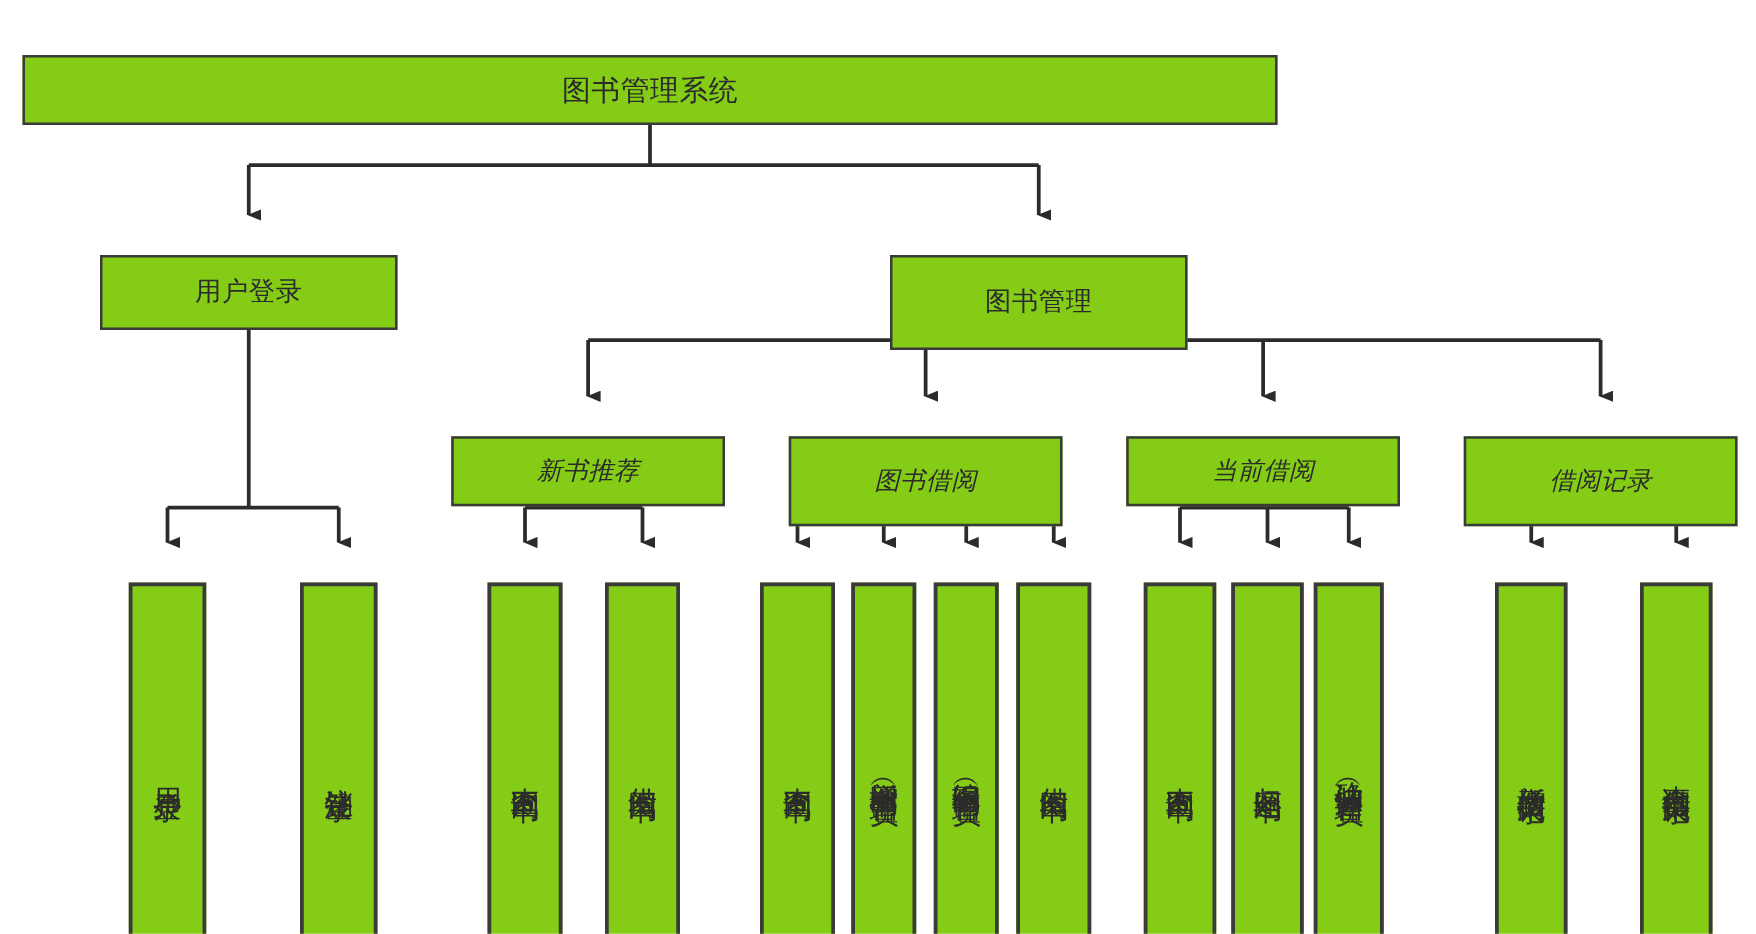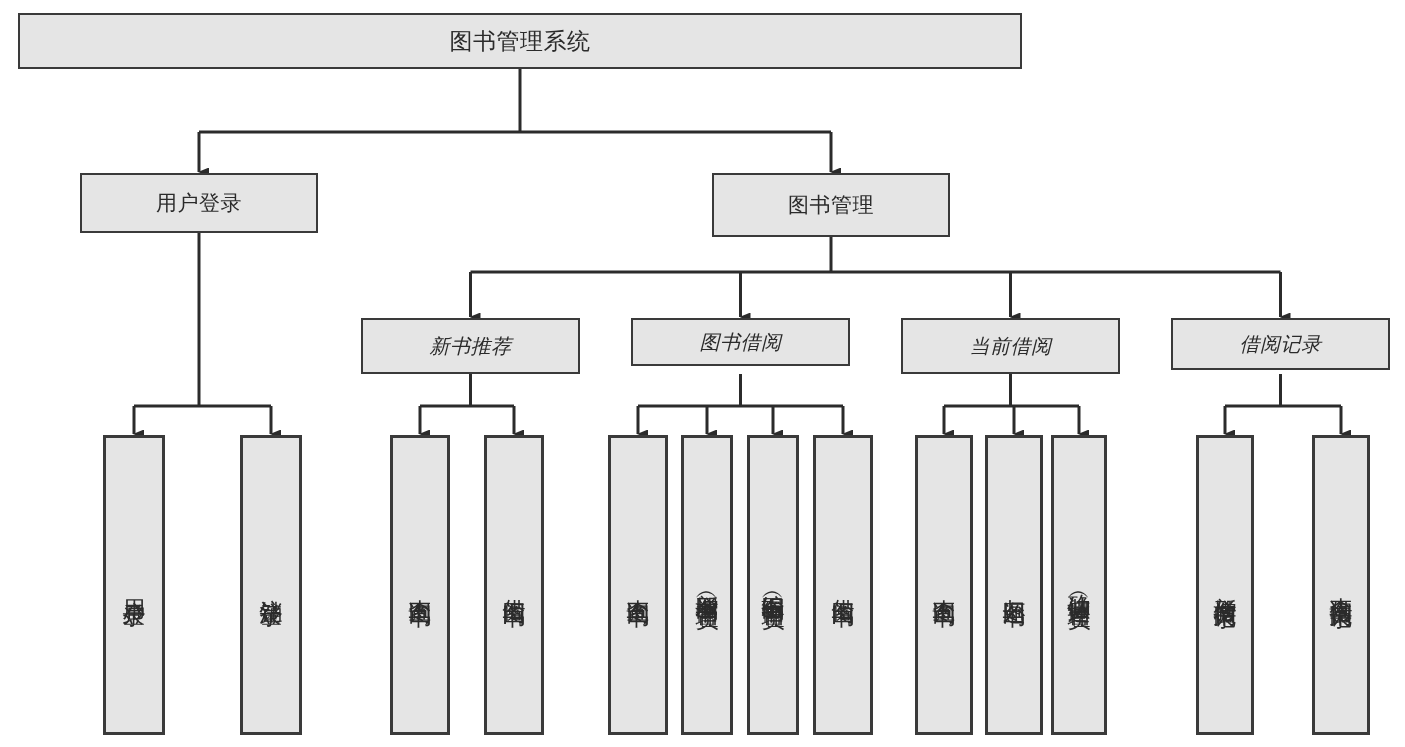--- a/index.html
+++ b/index.html
@@ -7,26 +7,27 @@
   body{
     width:1405px;height:747px;
     font-family:"Liberation Sans","DejaVu Sans",sans-serif;
     overflow:hidden;
   }
   #diagram-root{position:relative;width:1405px;height:747px;background:#ffffff;}
   svg#tree-svg{position:absolute;left:0;top:0;width:1405px;height:747px;display:block;}
 
   .node-box{
     position:absolute;
-    background:#e5e5e5;
+    background:#84cc16;
     border:2.5px solid #3a3a3a;
     box-sizing:border-box;
     display:flex;
     align-items:center;
     justify-content:center;
+    margin-top:31px;
   }
   .node-label{
     color:#2b2b2b;
     line-height:1.05;
     white-space:nowrap;
     letter-spacing:0.5px;
   }
   .node-root .node-label{font-size:23px;}
   .node-l1 .node-label{font-size:21px;}
   .node-l2 .node-label{font-size:20px;font-style:italic;}
@@ -104,34 +105,34 @@
       </g>
   </svg>
 
   <div class="node-box node-root" style="left: 18px; top: 13px; width: 1004px; height: 56px;">
     <span class="node-label">图书管理系统</span>
   </div>
 
   <div class="node-box node-l1" style="left: 80px; top: 173px; width: 238px; height: 60px;">
     <span class="node-label">用户登录</span>
   </div>
-  <div class="node-box node-l1" style="left: 712px; top: 173px; width: 238px; height: 64px;">
+  <div class="node-box node-l1" style="left: 712px; top: 173px; width: 238px; height: 76px;">
     <span class="node-label">图书管理</span>
   </div>
 
   <div class="node-box node-l2" style="left: 361px; top: 318px; width: 219px; height: 56px;">
     <span class="node-label">新书推荐</span>
   </div>
-  <div class="node-box node-l2" style="left: 631px; top: 318px; width: 219px; height: 48px;">
+  <div class="node-box node-l2" style="left: 631px; top: 318px; width: 219px; height: 72px;">
     <span class="node-label">图书借阅</span>
   </div>
   <div class="node-box node-l2" style="left: 901px; top: 318px; width: 219px; height: 56px;">
     <span class="node-label">当前借阅</span>
   </div>
-  <div class="node-box node-l2" style="left: 1171px; top: 318px; width: 219px; height: 52px;">
+  <div class="node-box node-l2" style="left: 1171px; top: 318px; width: 219px; height: 72px;">
     <span class="node-label">借阅记录</span>
   </div>
 
   <div class="node-box node-leaf" style="left: 103px; top: 435px; width: 62px; height: 300px;">
     <span class="node-label">用户登录</span>
   </div>
   <div class="node-box node-leaf" style="left: 240px; top: 435px; width: 62px; height: 300px;">
     <span class="node-label">注销登录</span>
   </div>
   <div class="node-box node-leaf" style="left: 390px; top: 435px; width: 60px; height: 300px;">

